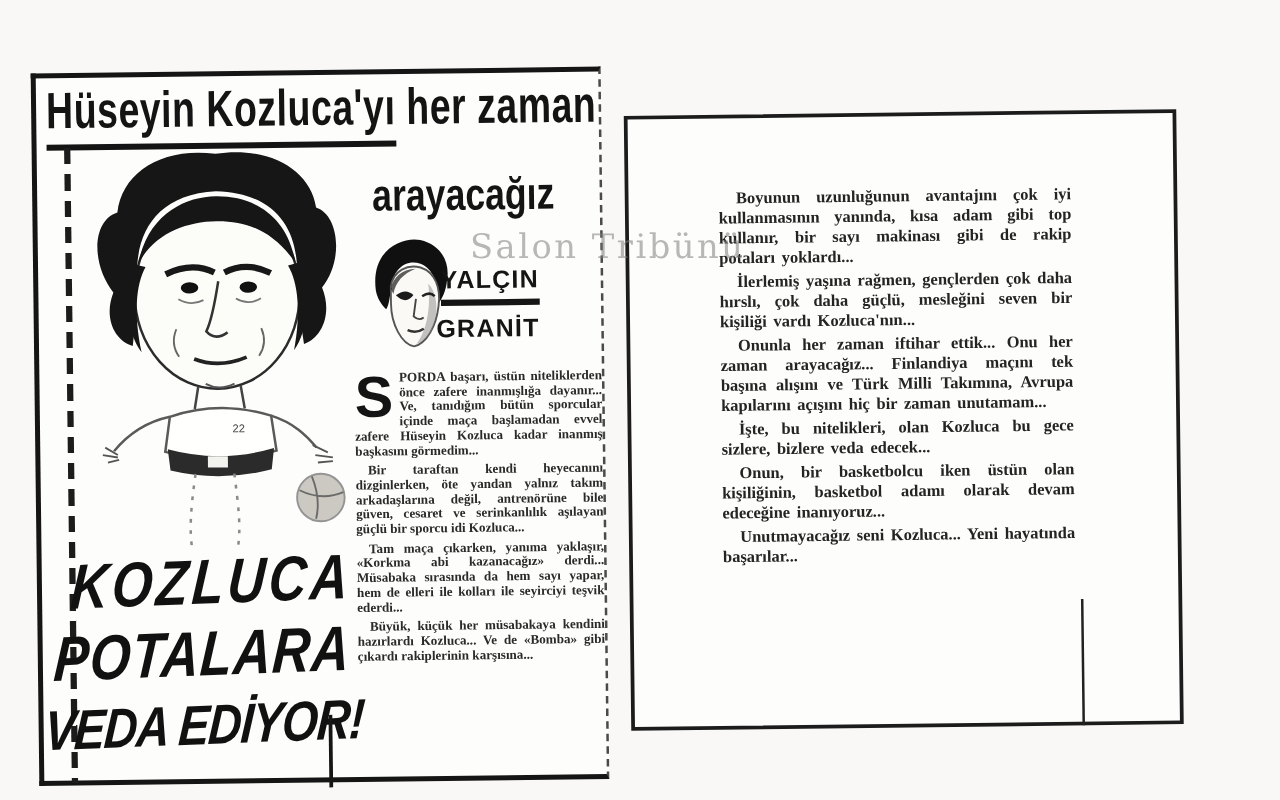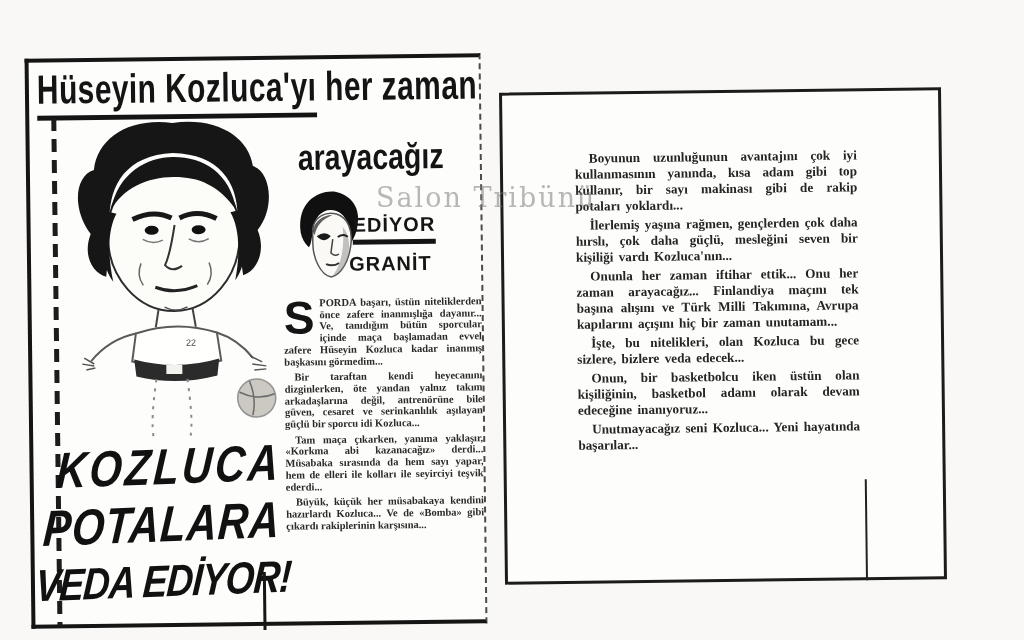--- a/index.html
+++ b/index.html
@@ -118,21 +118,21 @@
       <path d="M20,42 C22,29 34,24 44,27 C56,31 60,44 58,58 C56,74 48,88 38,90 C28,88 20,72 20,56 Z" fill="#faf9f5" stroke="#555" stroke-width="1.5"></path>
       <path d="M20,44 C22,34 30,28 40,28 C30,32 24,38 22,48 Z" fill="#2a2a2a" opacity="0.75"></path>
       <path d="M50,40 C58,48 58,66 52,78 C48,84 44,87 40,88 C48,78 52,60 50,40 Z" fill="#8a8a8a" opacity="0.5"></path>
       <path d="M24,49 q8,-6 14,0 q-6,8 -14,0 Z" fill="#1a1a1a"></path>
       <path d="M45,50 q6,-4 10,0" stroke="#222" stroke-width="2" fill="none"></path>
       <path d="M40,52 L38,66 q4,4 8,1" stroke="#444" stroke-width="1.5" fill="none"></path>
       <path d="M33,77 q7,3 13,-1" stroke="#333" stroke-width="2" fill="none"></path>
     </svg>
 
     <div class="byline">
-      <span class="first">EDİYOR</span>
+      <span class="first">YALÇIN</span>
       <span class="last">GRANİT</span>
     </div>
 
     <div class="body-col">
       <p class="first"><span class="dropcap">S</span><span>PORDA başarı, üstün niteliklerden önce zafere inanmışlığa dayanır... Ve, tanıdığım bütün sporcular içinde maça başlamadan evvel zafere Hüseyin Kozluca kadar inanmış başkasını görmedim...</span></p>
       <p>Bir taraftan kendi heyecanını dizginlerken, öte yandan yalnız takım arkadaşlarına değil, antrenörüne bile güven, cesaret ve serinkanlılık aşılayan güçlü bir sporcu idi Kozluca...</p>
       <p>Tam maça çıkarken, yanıma yaklaşır, «Korkma abi kazanacağız» derdi... Müsabaka sırasında da hem sayı yapar, hem de elleri ile kolları ile seyirciyi teşvik ederdi...</p>
       <p>Büyük, küçük her müsabakaya kendini hazırlardı Kozluca... Ve de «Bomba» gibi çıkardı rakiplerinin karşısına...</p>
     </div>
 

